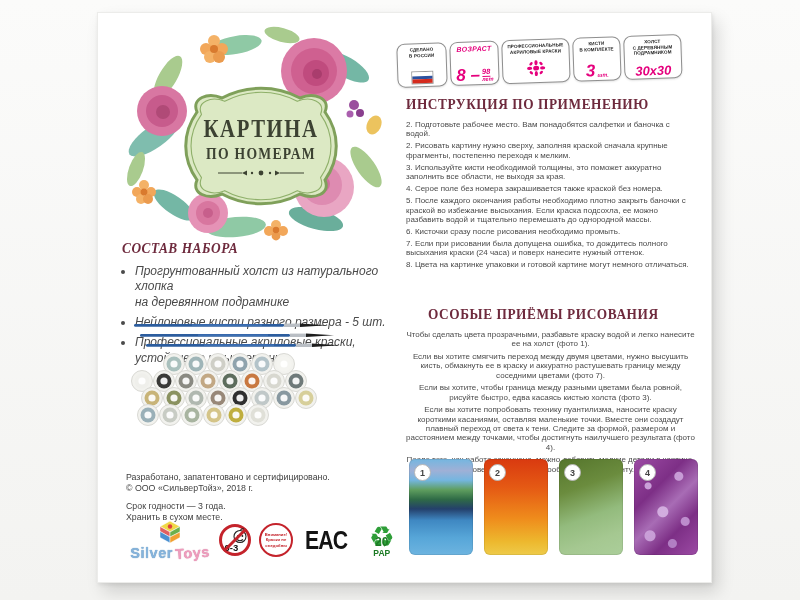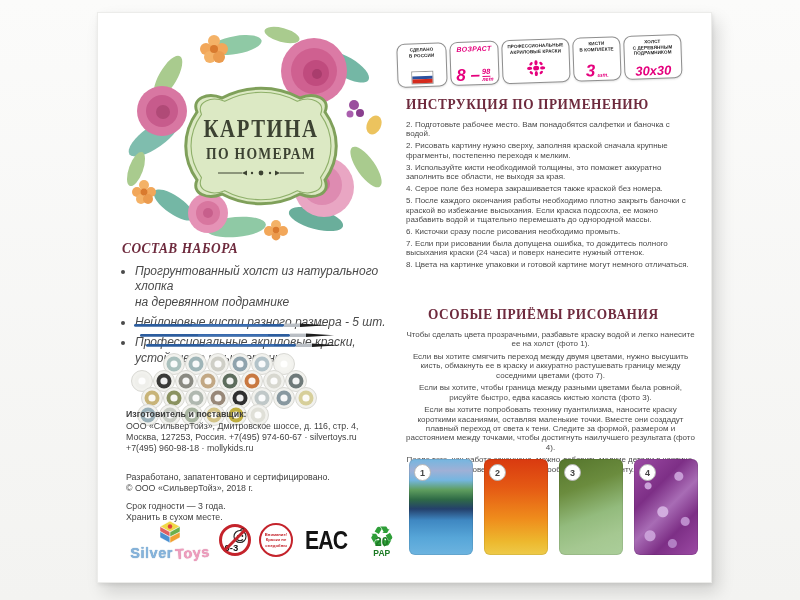--- a/index.html
+++ b/index.html
@@ -354,26 +354,20 @@
           <circle cx="114" cy="62" r="7.5" fill="#bfae3e"></circle>
           <circle cx="114" cy="62" r="3.6" fill="rgba(255,255,255,.92)"></circle>
         </g>
         <g>
           <circle cx="136" cy="62" r="10.5" fill="#f2f2ee" stroke="#d9d9d4"></circle>
           <circle cx="136" cy="62" r="7.5" fill="#e0e0d8"></circle>
           <circle cx="136" cy="62" r="3.6" fill="rgba(255,255,255,.92)"></circle>
         </g>
       </svg>
 
-    <div class="manu">
-      <p class="manu-title">Изготовитель и поставщик:</p>
-      <p class="manu-address" style="margin:0;">ООО «СильверТойз», Дмитровское шоссе, д. 116, стр. 4,
-Москва, 127253, Россия. +7(495) 974-60-67 · silvertoys.ru
-+7(495) 960-98-18 · mollykids.ru</p>
-    </div>
     <p class="note cert">Разработано, запатентовано и сертифицировано.
 © ООО «СильверТойз», 2018 г.</p>
     <p class="note shelf">Срок годности — 3 года.
 Хранить в сухом месте.</p>
 
     <div class="footer">
       <div class="brand">
         <svg class="cube" width="26" height="24" viewBox="0 0 26 24">
           <polygon points="13,1 23,6.5 13,12 3,6.5" fill="#f0d848" stroke="#fff" stroke-width=".6"></polygon>
           <circle cx="13" cy="6.5" r="2.2" fill="#e04040"></circle>

